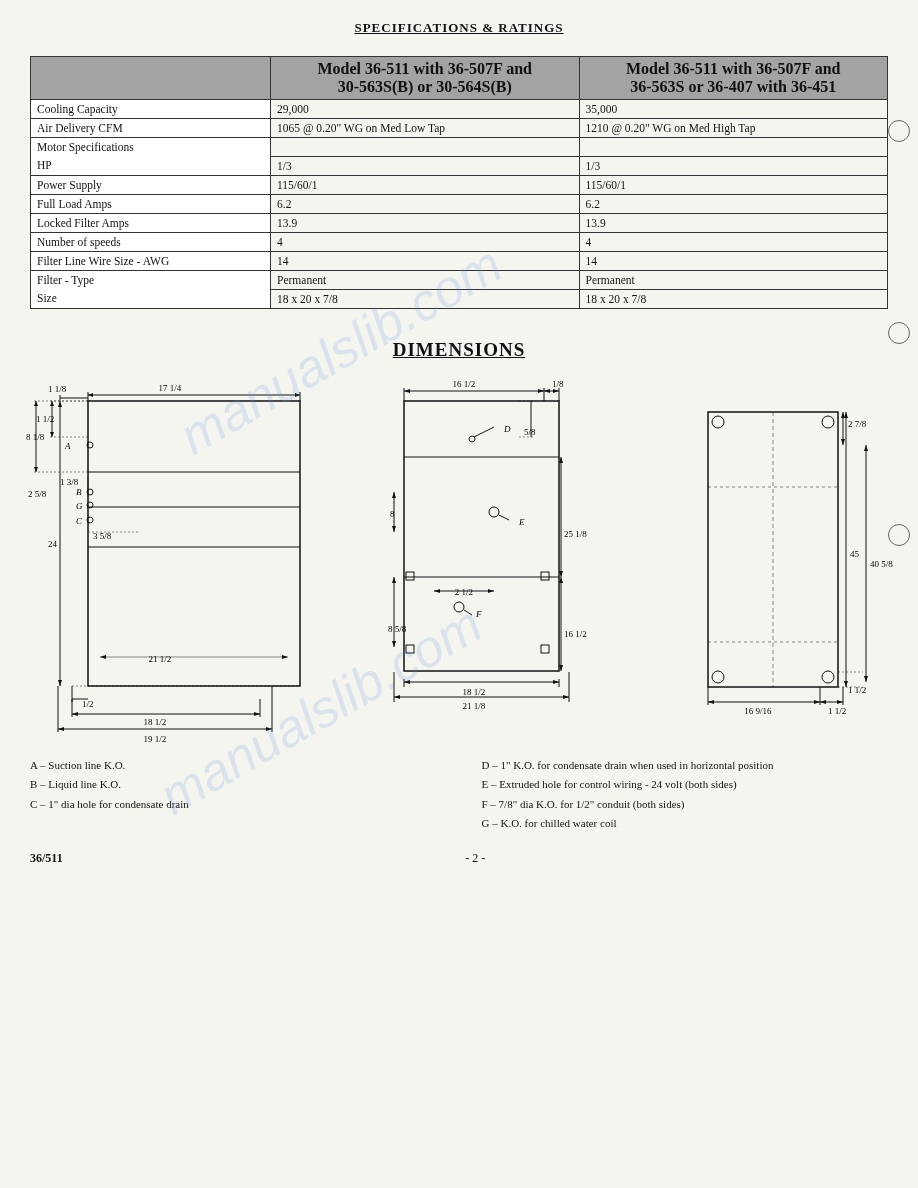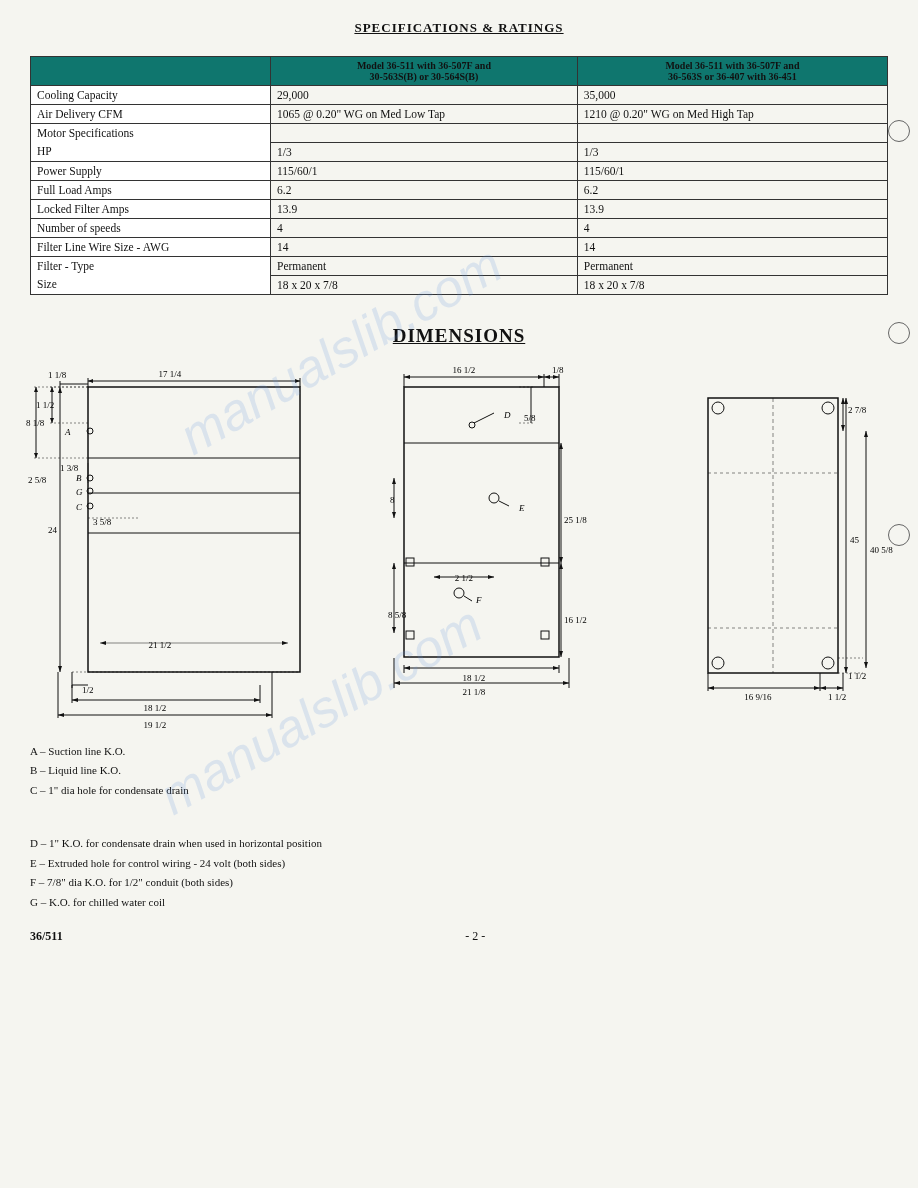--- a/index.html
+++ b/index.html
@@ -47,22 +47,22 @@
       font-size: 11.5px;
     }
     .spec-table td, .spec-table th {
       border: 1px solid #333;
       padding: 3px 6px;
       vertical-align: middle;
     }
     .spec-table .header-row td {
       font-weight: bold;
       text-align: center;
-      background: #0f766e;
-      font-size: 10px;
+      background: #a3a3a3;
+      font-size: 16px;
     }
     .spec-table .label-col {
       width: 240px;
       background: #fff;
     }
     .spec-table .indent {
       margin-top: 38px;
     }
     .no-top-border { border-top: none !important; }
     .no-bottom-border { border-bottom: none !important; }
@@ -84,24 +84,23 @@
     .diagrams-container {
       display: flex;
       justify-content: space-between;
       align-items: flex-end;
       margin-bottom: 20px;
     }
 
     
     .legend {
       display: flex;
-      gap: 34px;
+      gap: 45px;
       margin-top: 10px;
       font-size: 11px;
-      flex-direction: column;
     }
     .legend-col {
       flex: 1;
     }
     .legend-col p {
       margin-bottom: 3px;
       line-height: 1.5;
     }
 
     

